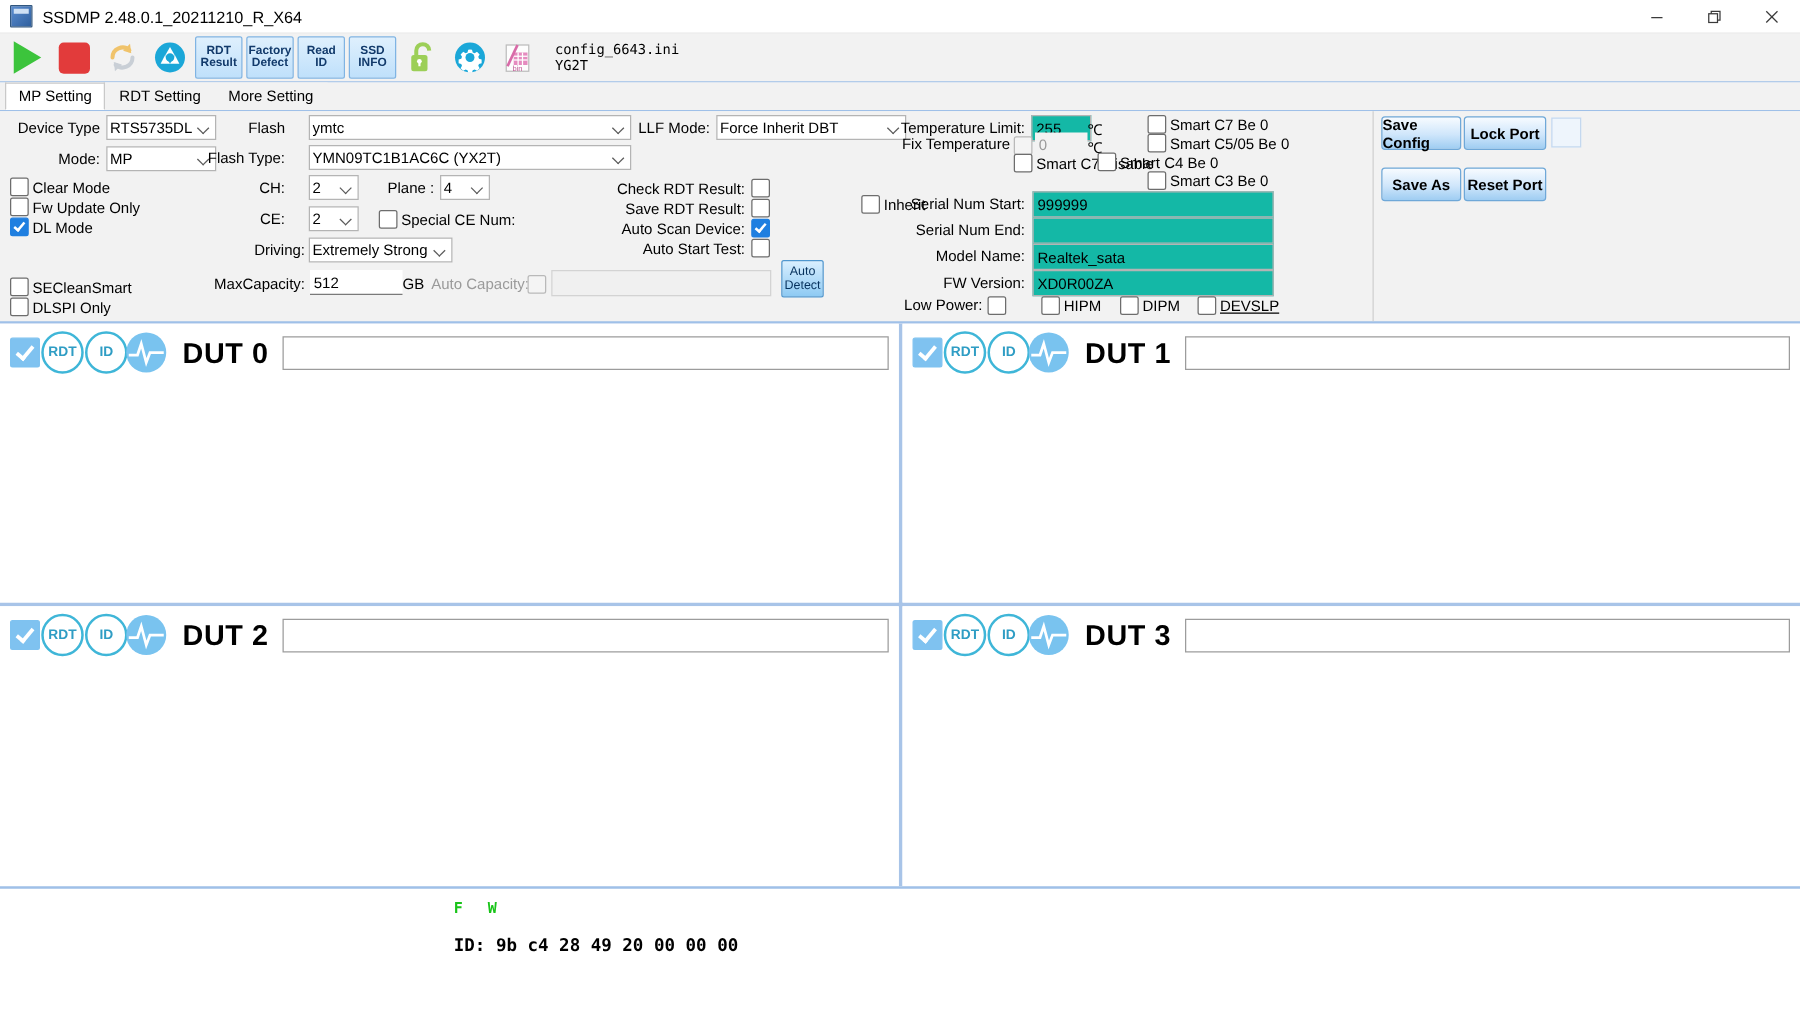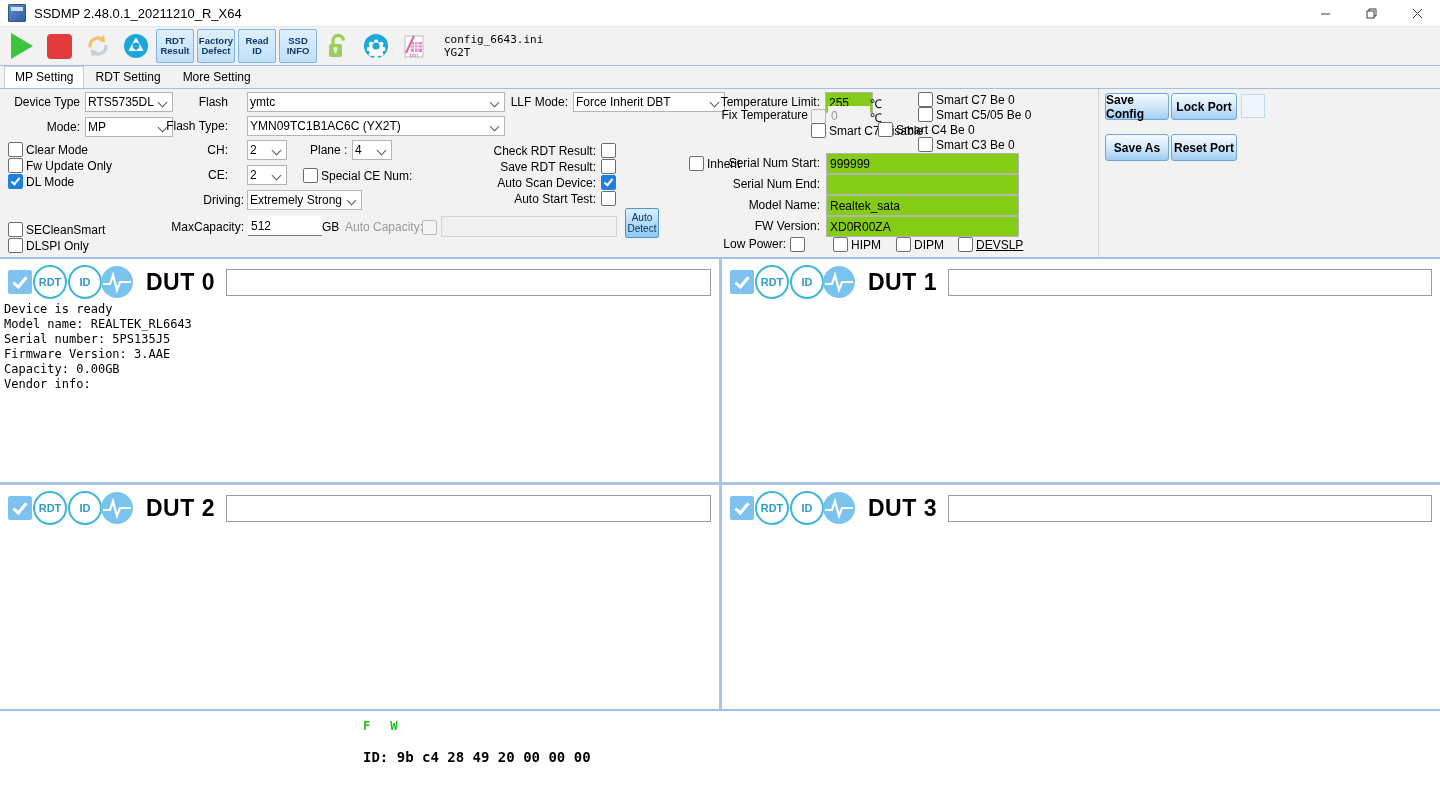--- a/index.html
+++ b/index.html
@@ -43,21 +43,21 @@
 
   select.dd{position:absolute;font-family:"Liberation Sans",sans-serif;font-size:12px;
       background:#fff;border:1px solid #b4b4b4;height:20px;padding:1px 2px;
       -webkit-appearance:none;appearance:none;border-radius:0;color:#000;}
   .ddwrap{position:absolute;}
   .ddwrap:after{content:"";position:absolute;right:7px;top:7px;width:6px;height:6px;
       border-right:1.4px solid #5a5a5a;border-bottom:1.4px solid #5a5a5a;transform:rotate(45deg);pointer-events:none;}
   .ddwrap select{width:100%;height:20px;}
 
   input.txt{position:absolute;font-family:"Liberation Sans",sans-serif;font-size:12px;
-      background:#84cc16;border:1px solid #b4b4b4;height:19px;padding:0 3px;border-radius:0;color:#000;}
+      background:#14b8a6;border:1px solid #b4b4b4;height:19px;padding:0 3px;border-radius:0;color:#000;}
   input.txt.flat{border:none;border-bottom:1px solid #7a7a7a;background:#fff;}
   input.txt:disabled{background:#f0f0f0;color:#9a9a9a;}
 
   .cb{position:absolute;display:flex;align-items:center;gap:3px;font-size:12px;white-space:nowrap;}
   .box{width:13px;height:13px;border:1px solid #6d6d6d;background:#fff;border-radius:2px;
        display:inline-block;position:relative;flex:none;}
   .box.on{background:#1f7fe0;border-color:#1f7fe0;}
   .box.on:after{content:"";position:absolute;left:4px;top:1px;width:3px;height:7px;
        border-right:2px solid #fff;border-bottom:2px solid #fff;transform:rotate(40deg);}
   .box.dis{border-color:#b9b9b9;background:#f4f4f4;}
@@ -378,26 +378,20 @@
       <div class="circicon">RDT</div>
       <div class="circicon">ID</div>
       <div class="waveicon">
         <svg width="32" height="32" viewBox="0 0 32 32">
             <polyline points="2,18 9,18 12,9 16,24 19,16 23,16 30,16" fill="none" stroke="#fff" stroke-width="2.2"></polyline>
           </svg>
       </div>
       <div class="dutname">DUT 0</div>
       <input class="dutinput" value="" style="">
     </div>
-    <div class="dutlog">Device is ready
-Model name: REALTEK_RL6643
-Serial number: 5PS135J5
-Firmware Version: 3.AAE
-Capacity: 0.00GB
-Vendor info:</div>
   </div>
 
   <div class="dut" style="left:722px;top:0;width:718px;height:223px;">
     <div class="duthdr">
       <div class="dutchk"></div>
       <div class="circicon">RDT</div>
       <div class="circicon">ID</div>
       <div class="waveicon">
         <svg width="32" height="32" viewBox="0 0 32 32">
             <polyline points="2,18 9,18 12,9 16,24 19,16 23,16 30,16" fill="none" stroke="#fff" stroke-width="2.2"></polyline>

